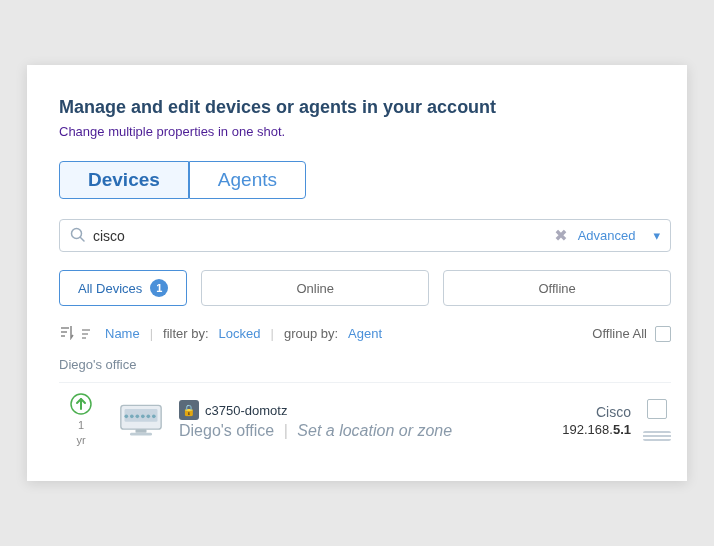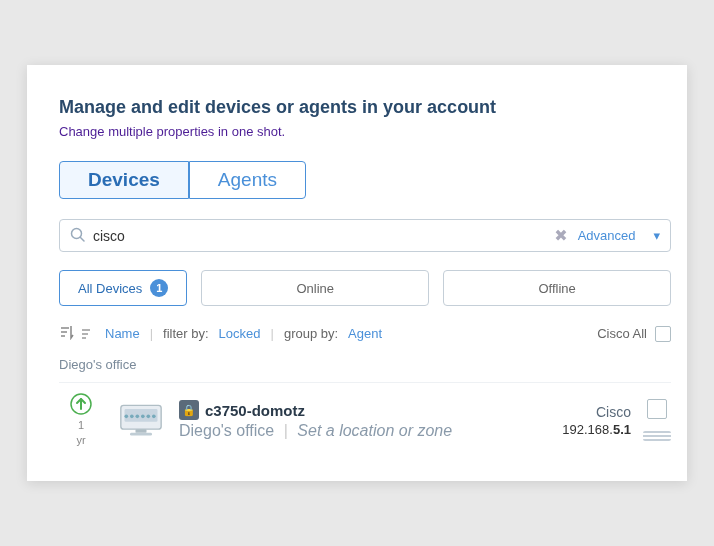--- a/index.html
+++ b/index.html
@@ -229,22 +229,22 @@
       height: 20px;
       background: #5a6a7a;
       border-radius: 3px;
       display: flex;
       align-items: center;
       justify-content: center;
       color: #fff;
       font-size: 11px;
     }
     .device-name {
-      font-size: 15px;
-      font-weight: 700;
+      font-size: 13px;
+      font-weight: 400;
       color: #2a3a4a;
     }
     .device-meta {
       font-size: 16px;
       color: #8a9aaa;
     }
     .device-meta .sep {
       margin: 0 5px;
       color: #ccc;
     }
@@ -352,21 +352,21 @@
       </span>
       <a class="sort-link">Name</a>
       <span class="sort-separator">|</span>
       <span>filter by:</span>
       <a class="sort-link" style="margin-left:4px;">Locked</a>
       <span class="sort-separator">|</span>
       <span>group by:</span>
       <a class="sort-link" style="margin-left:4px;">Agent</a>
     </div>
     <div class="select-all-row">
-      <span>Cisco All</span>
+      <span>Offline All</span>
       <span class="checkbox"></span>
     </div>
   </div>
 
   <div class="group-label">Diego's office</div>
 
   <div class="device-row">
 
     <div class="uptime-col">
       <span class="uptime-arrow">

